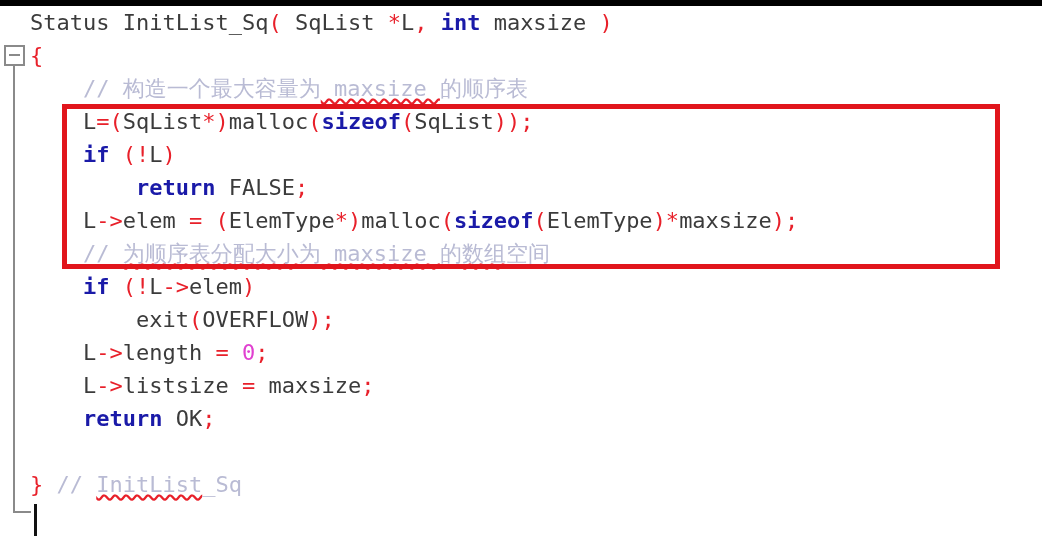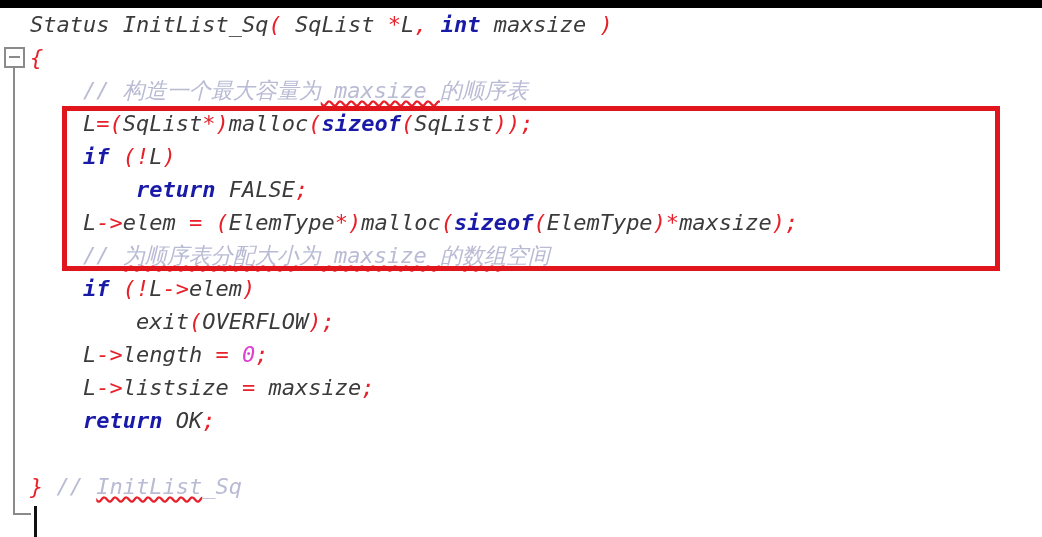--- a/index.html
+++ b/index.html
@@ -12,23 +12,22 @@
     height: 537px;
     overflow: hidden;
     font-family: "DejaVu Sans Mono", "Liberation Mono", monospace;
   }
 
   #editor {
     position: relative;
     width: 1042px;
     height: 537px;
     background: #ffffff;
-    border-top: 8px solid #000000;
+    border-top: 6px solid #000000;
     box-sizing: border-box;
-    font-style: italic;
   }
 
   
   .fold-box {
     position: absolute;
     left: 4px;
     top: 39px;
     width: 21px;
     height: 21px;
     border: 2px solid #8a8a8a;

